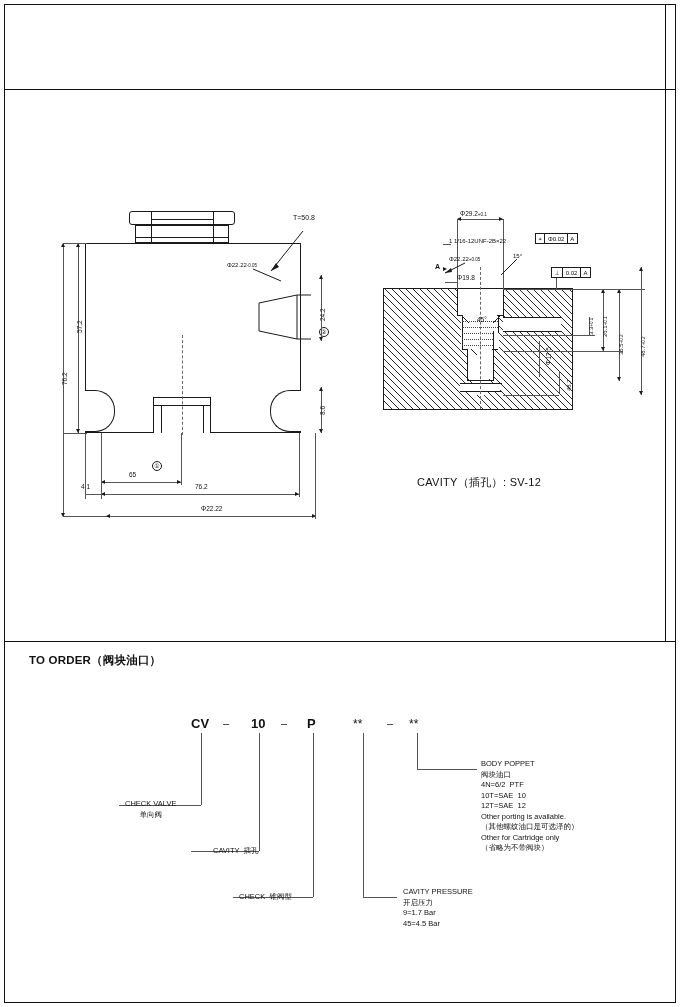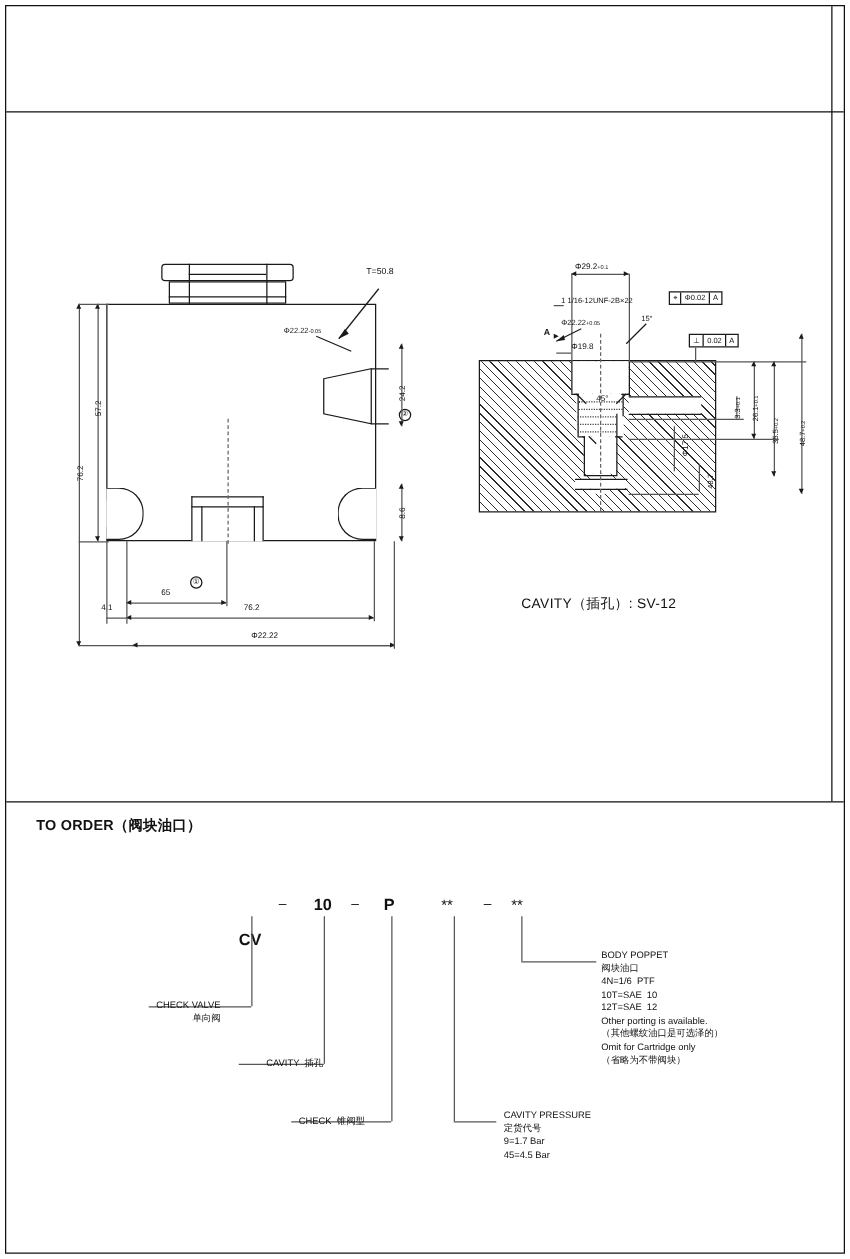--- a/index.html
+++ b/index.html
@@ -398,21 +398,21 @@
     <div class="ln lnh thin" style="left:498px; top:346px; width:120px;"></div>
     <div class="ln lnh thin" style="left:498px; top:330px; width:92px;"></div>
     <div class="ln lnh thin" style="left:498px; top:284px; width:142px;"></div>
 
     <div class="cav-title" style="left:412px; top:470px;">CAVITY（插孔）: SV-12</div>
   </div>
 
   <div>
     <div class="order-title" style="left:24px; top:648px;">TO ORDER（阀块油口）</div>
 
-    <div class="code" style="left:186px; top:739px;">CV</div>
+    <div class="code" style="left:186px; top:711px;">CV</div>
     <div class="dash-txt" style="left:218px; top:712px;">–</div>
     <div class="code" style="left:246px; top:711px;">10</div>
     <div class="dash-txt" style="left:276px; top:712px;">–</div>
     <div class="code" style="left:302px; top:711px;">P</div>
     <div class="code small" style="left:348px; top:712px;">**</div>
     <div class="dash-txt" style="left:382px; top:712px;">–</div>
     <div class="code small" style="left:404px; top:712px;">**</div>
 
     <div class="ln lnv thin" style="left:196px; top:728px; height:72px;"></div>
     <div class="ln lnh thin" style="left:114px; top:800px; width:82px;"></div>
@@ -422,36 +422,36 @@
 
     <div class="ln lnv thin" style="left:308px; top:728px; height:164px;"></div>
     <div class="ln lnh thin" style="left:228px; top:892px; width:80px;"></div>
 
     <div class="ln lnv thin" style="left:358px; top:728px; height:164px;"></div>
     <div class="ln lnh thin" style="left:358px; top:892px; width:34px;"></div>
 
     <div class="ln lnv thin" style="left:412px; top:728px; height:36px;"></div>
     <div class="ln lnh thin" style="left:412px; top:764px; width:60px;"></div>
 
-    <div class="leg" style="left:120px; top:794px; text-align:right;"><span>CHECK VALVE</span>
+    <div class="leg" style="left:120px; top:794px; text-align:center;"><span>CHECK VALVE</span>
 <span>单向阀</span></div>
 
     <div class="leg" style="left:192px; top:841px;margin-left:16px;">CAVITY  插孔</div>
 
     <div class="leg" style="left:234px; top:887px;">CHECK  锥阀型</div>
 
     <div class="leg" style="left:398px; top:882px;"><span>CAVITY PRESSURE</span>
-<span>定货代号</span>
+<span>开启压力</span>
 <span>9=1.7 Bar</span>
 <span>45=4.5 Bar</span></div>
 
     <div class="leg" style="left:476px; top:754px;"><span>BODY POPPET</span>
 <span>阀块油口</span>
-<span>4N=1/6  PTF</span>
+<span>4N=6/2  PTF</span>
 <span>10T=SAE  10</span>
 <span>12T=SAE  12</span>
 <span>Other porting is available.</span>
 <span>（其他螺纹油口是可选泽的）</span>
-<span>Omit for Cartridge only</span>
+<span>Other for Cartridge only</span>
 <span>（省略为不带阀块）</span></div>
   </div>
 
 </div>
 
 </body></html>

